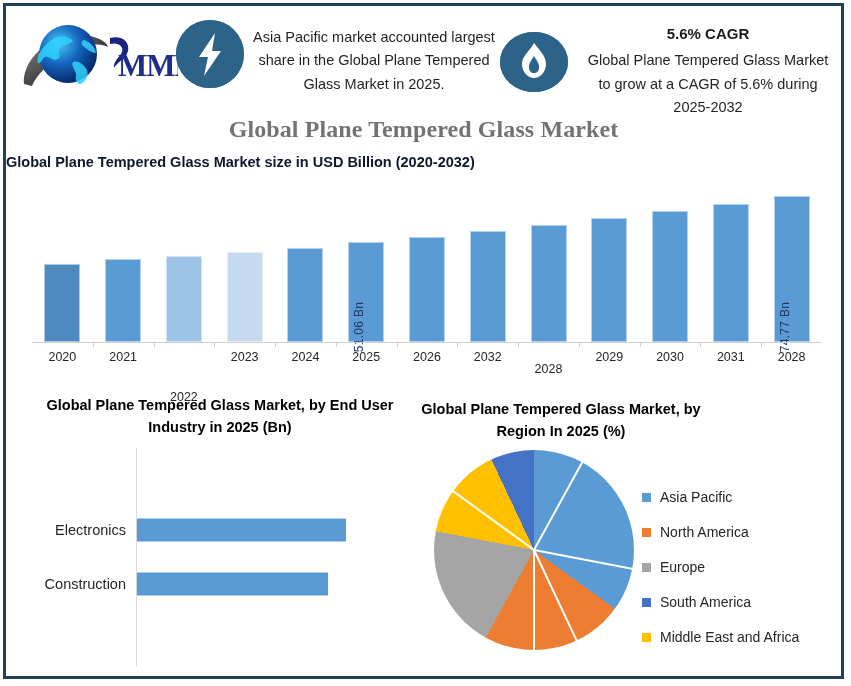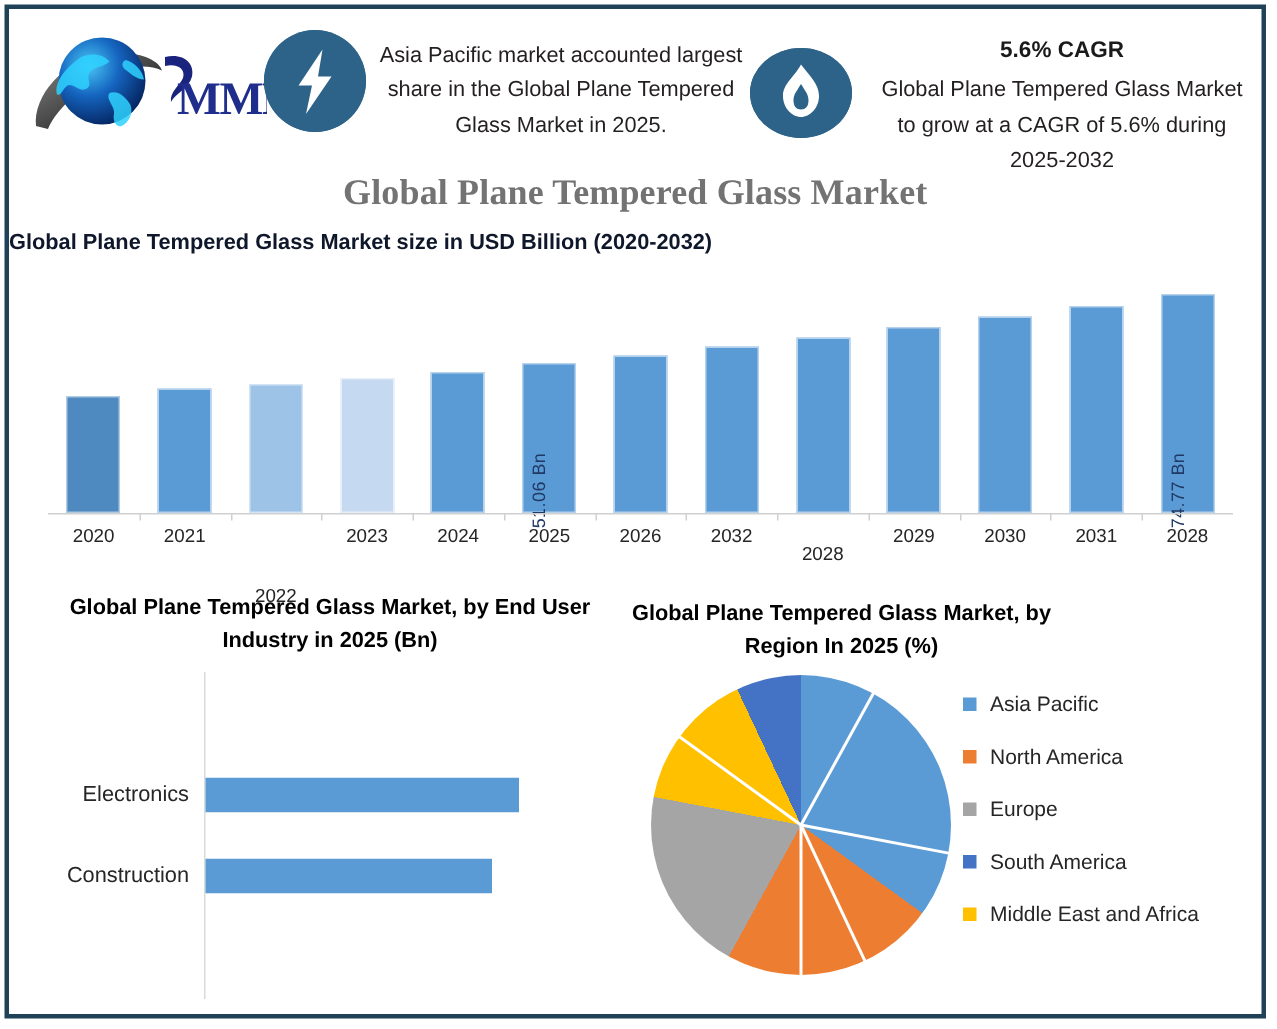--- a/index.html
+++ b/index.html
@@ -124,21 +124,21 @@
   }
   #pie{
     position:absolute;left:18px;top:52px;
     width:200px;height:200px;border-radius:50%;
   }
   .pie-sep{
     position:absolute;left:100px;top:100px;
     width:2px;height:101px;background:#ffffff;
     transform-origin:top center;
   }
-  #legend{position:absolute;left:226px;top:63px;width:200px;}
+  #legend{position:absolute;left:226px;top:91px;width:200px;}
   .leg-item{
     display:flex;align-items:center;margin-bottom:19px;height:16px;
   }
   .leg-swatch{width:9px;height:9px;margin-right:9px;flex:none;}
   .leg-text{font-size:14px;color:#262626;white-space:nowrap;}
 </style>
 </head>
 <body>
 
 <div id="frame">

